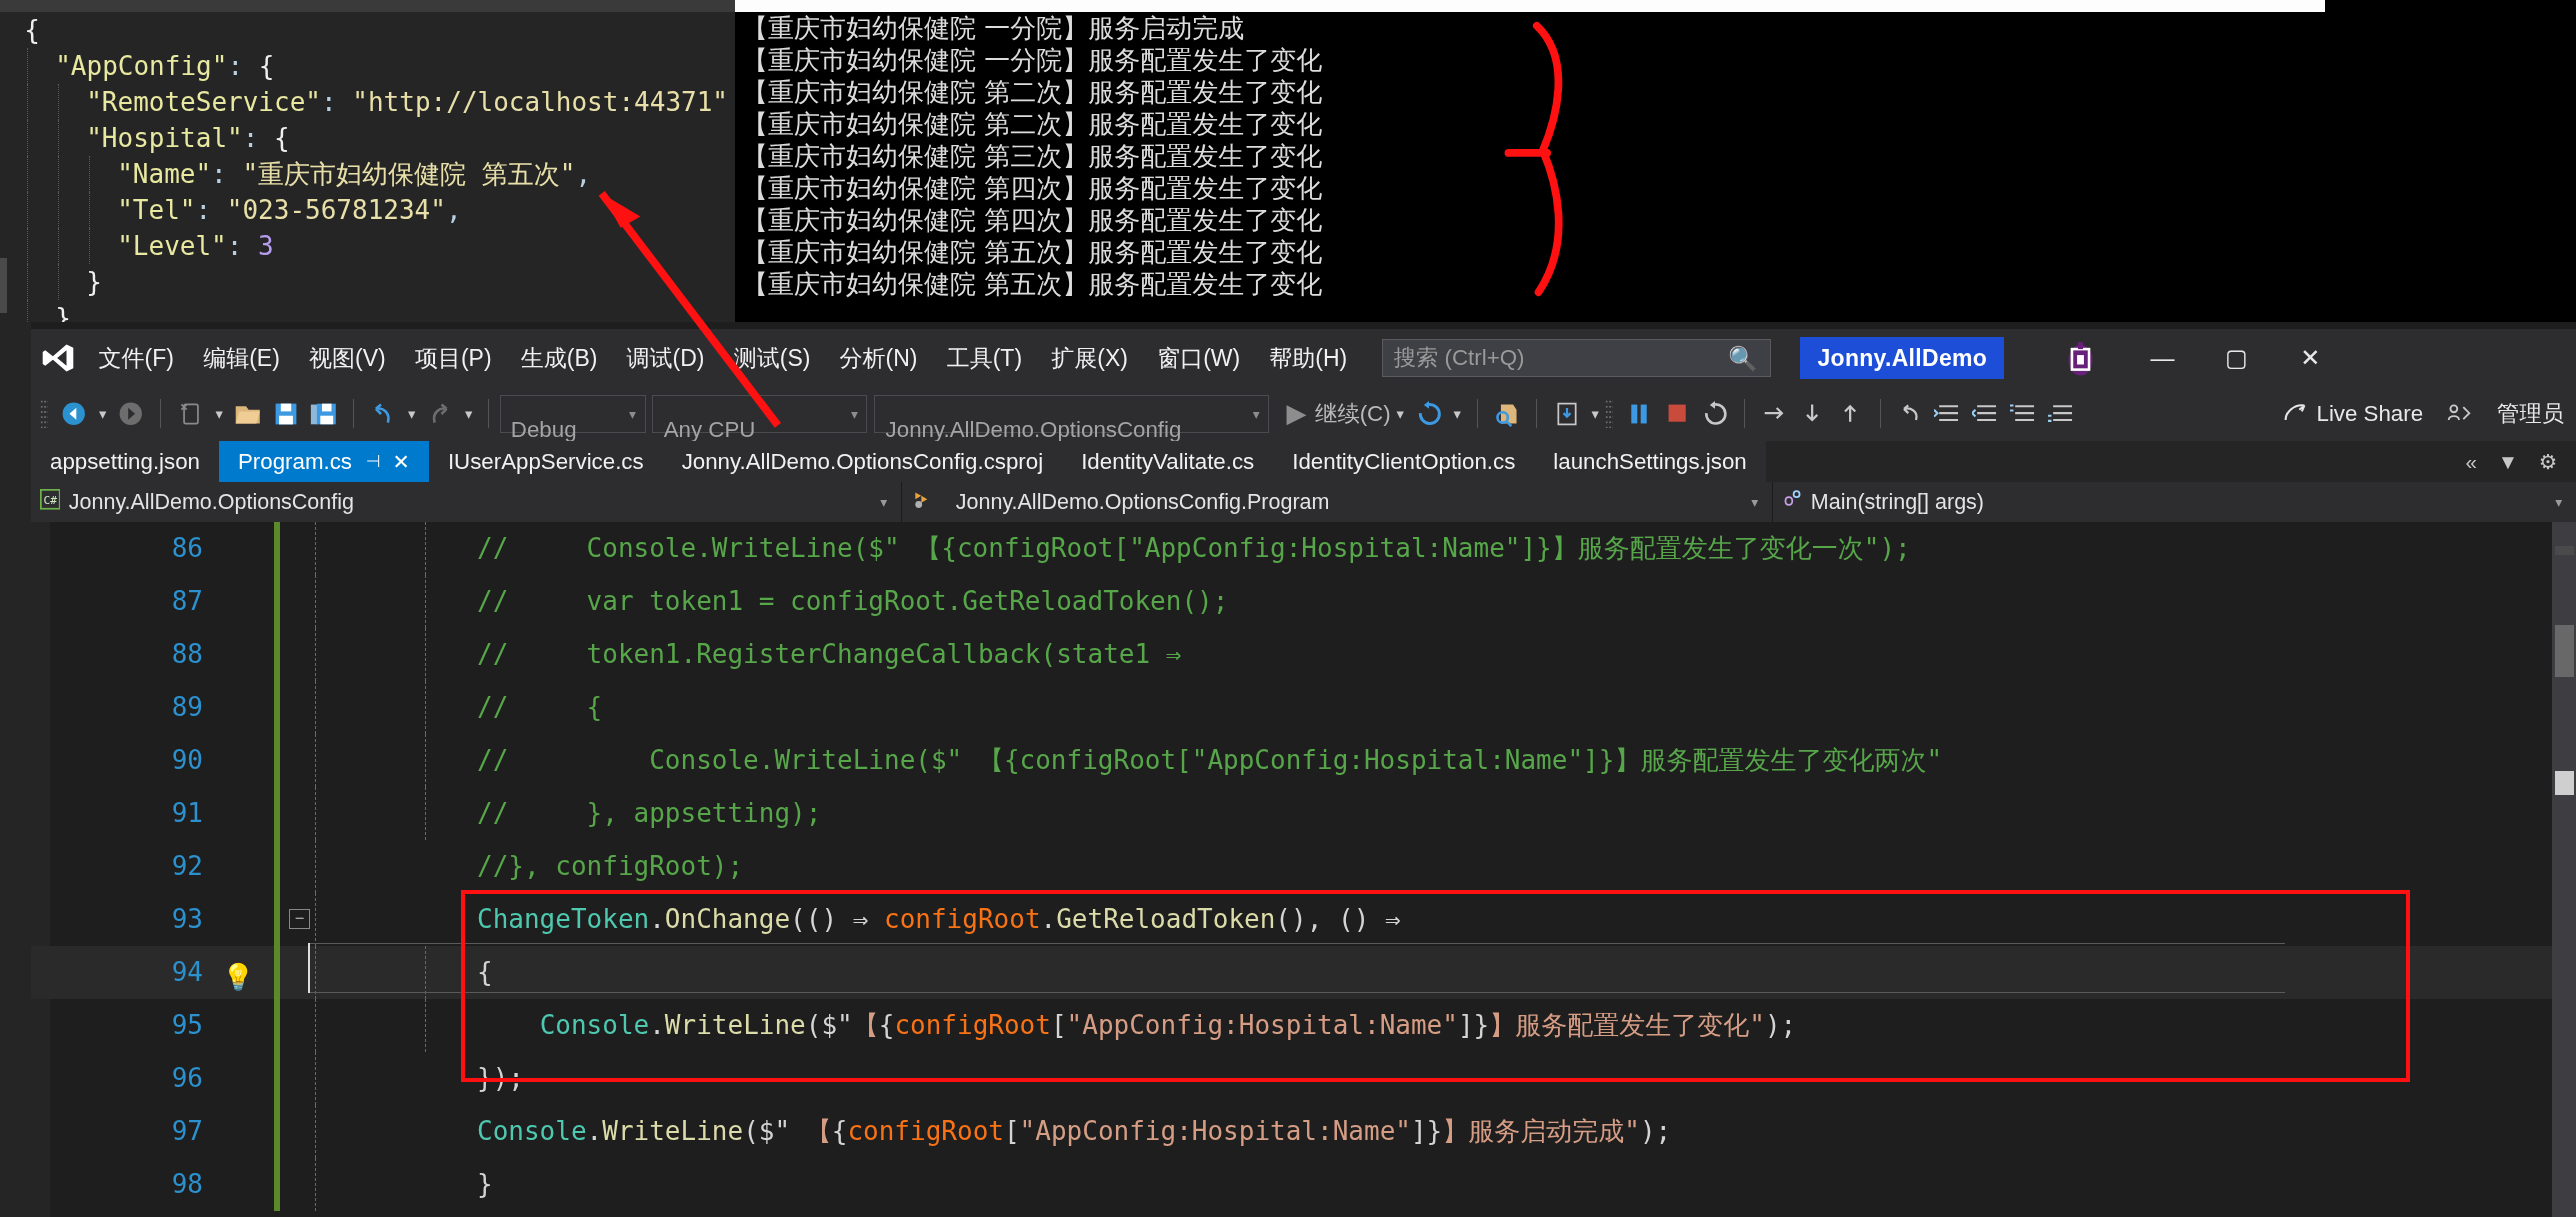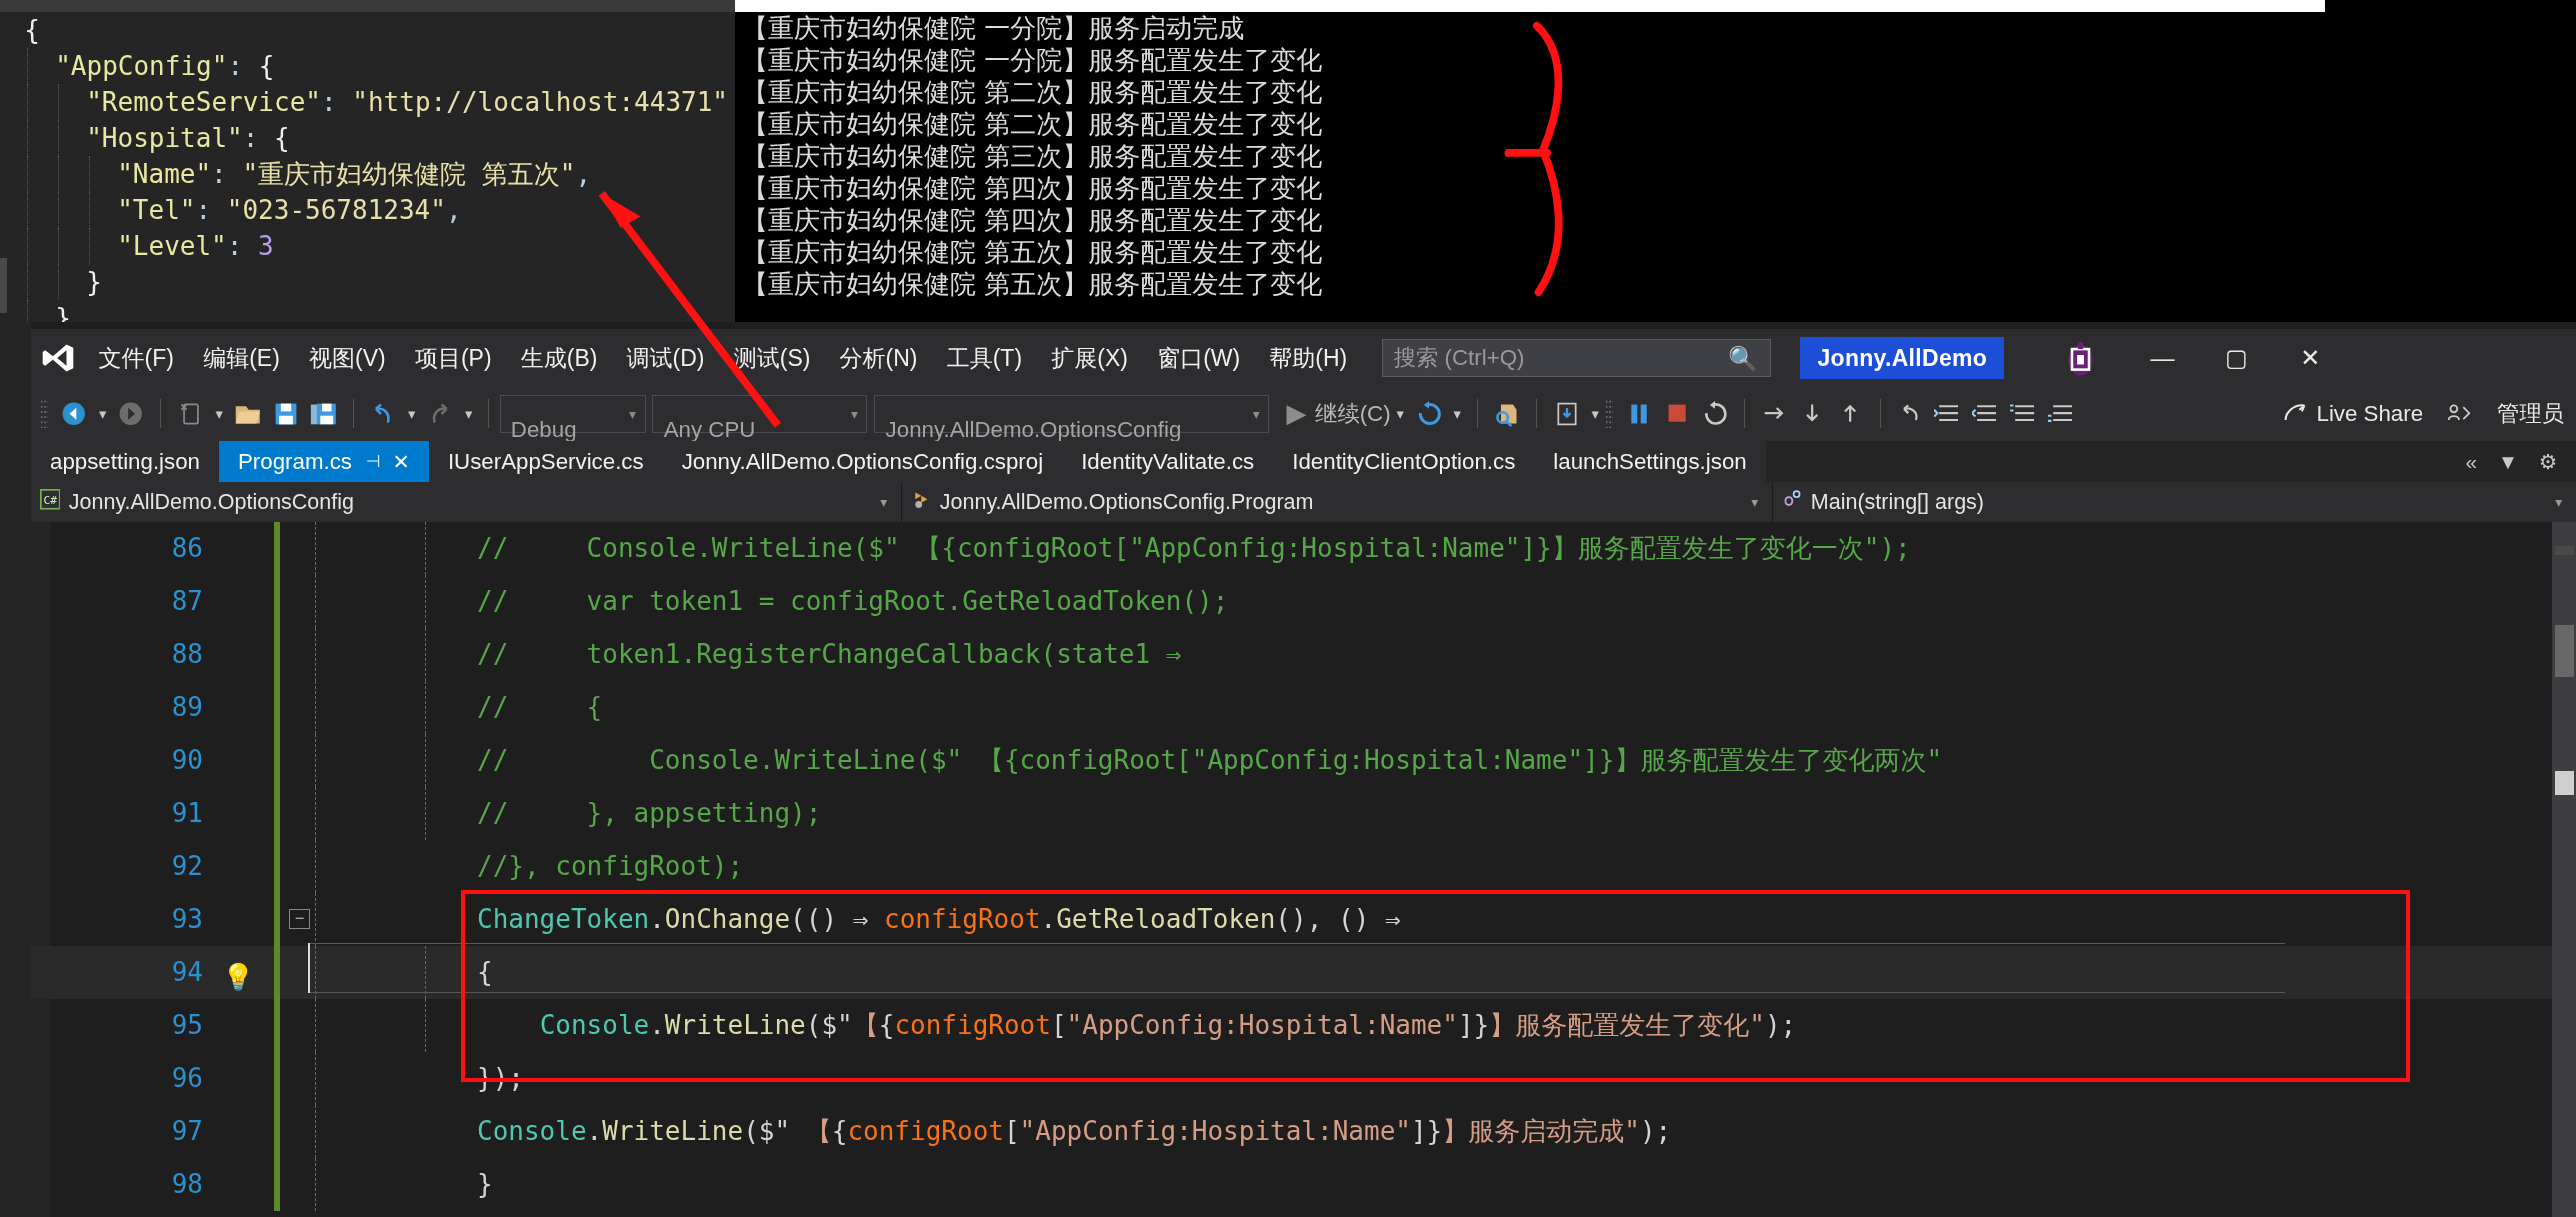--- a/index.html
+++ b/index.html
@@ -136,21 +136,21 @@
     position:absolute; left:0; top:153px; width:100%; height:40px;
     background:#252526; display:flex; align-items:stretch;
   }
   .crumb{
     display:flex; align-items:center; color:#e4e4e4; font-size:21.5px;
     background:#2d2d30; border-right:0.9px solid #1b1b1c; padding:0 8.6px; white-space:nowrap;
   }
   .crumb .ci{ margin-right:8.6px; font-size:17px; }
   .crumb .cdown{ color:#9a9a9a; font-size:13.8px; margin:0 5.2px 0 auto; padding-left:26px; }
   .crumb.c1{ width:871px; }
-  .crumb.c2{ width:871px; }
+  .crumb.c2{ width:871px;gap:16px; }
   .crumb.c3{ flex:1; border-right:none; }
   
   #vs-editor{
     position:absolute; left:0; top:193px; width:100%; bottom:0; background:#1e1e1e;
     overflow:hidden;
   }
   #gutter-line{ position:absolute; left:0; top:0; width:19px; height:100%; background:#252526; }
   #code-rows{
     position:absolute; left:0; top:0; right:0; bottom:0;
     font-family:"DejaVu Sans Mono","Liberation Mono",monospace;

